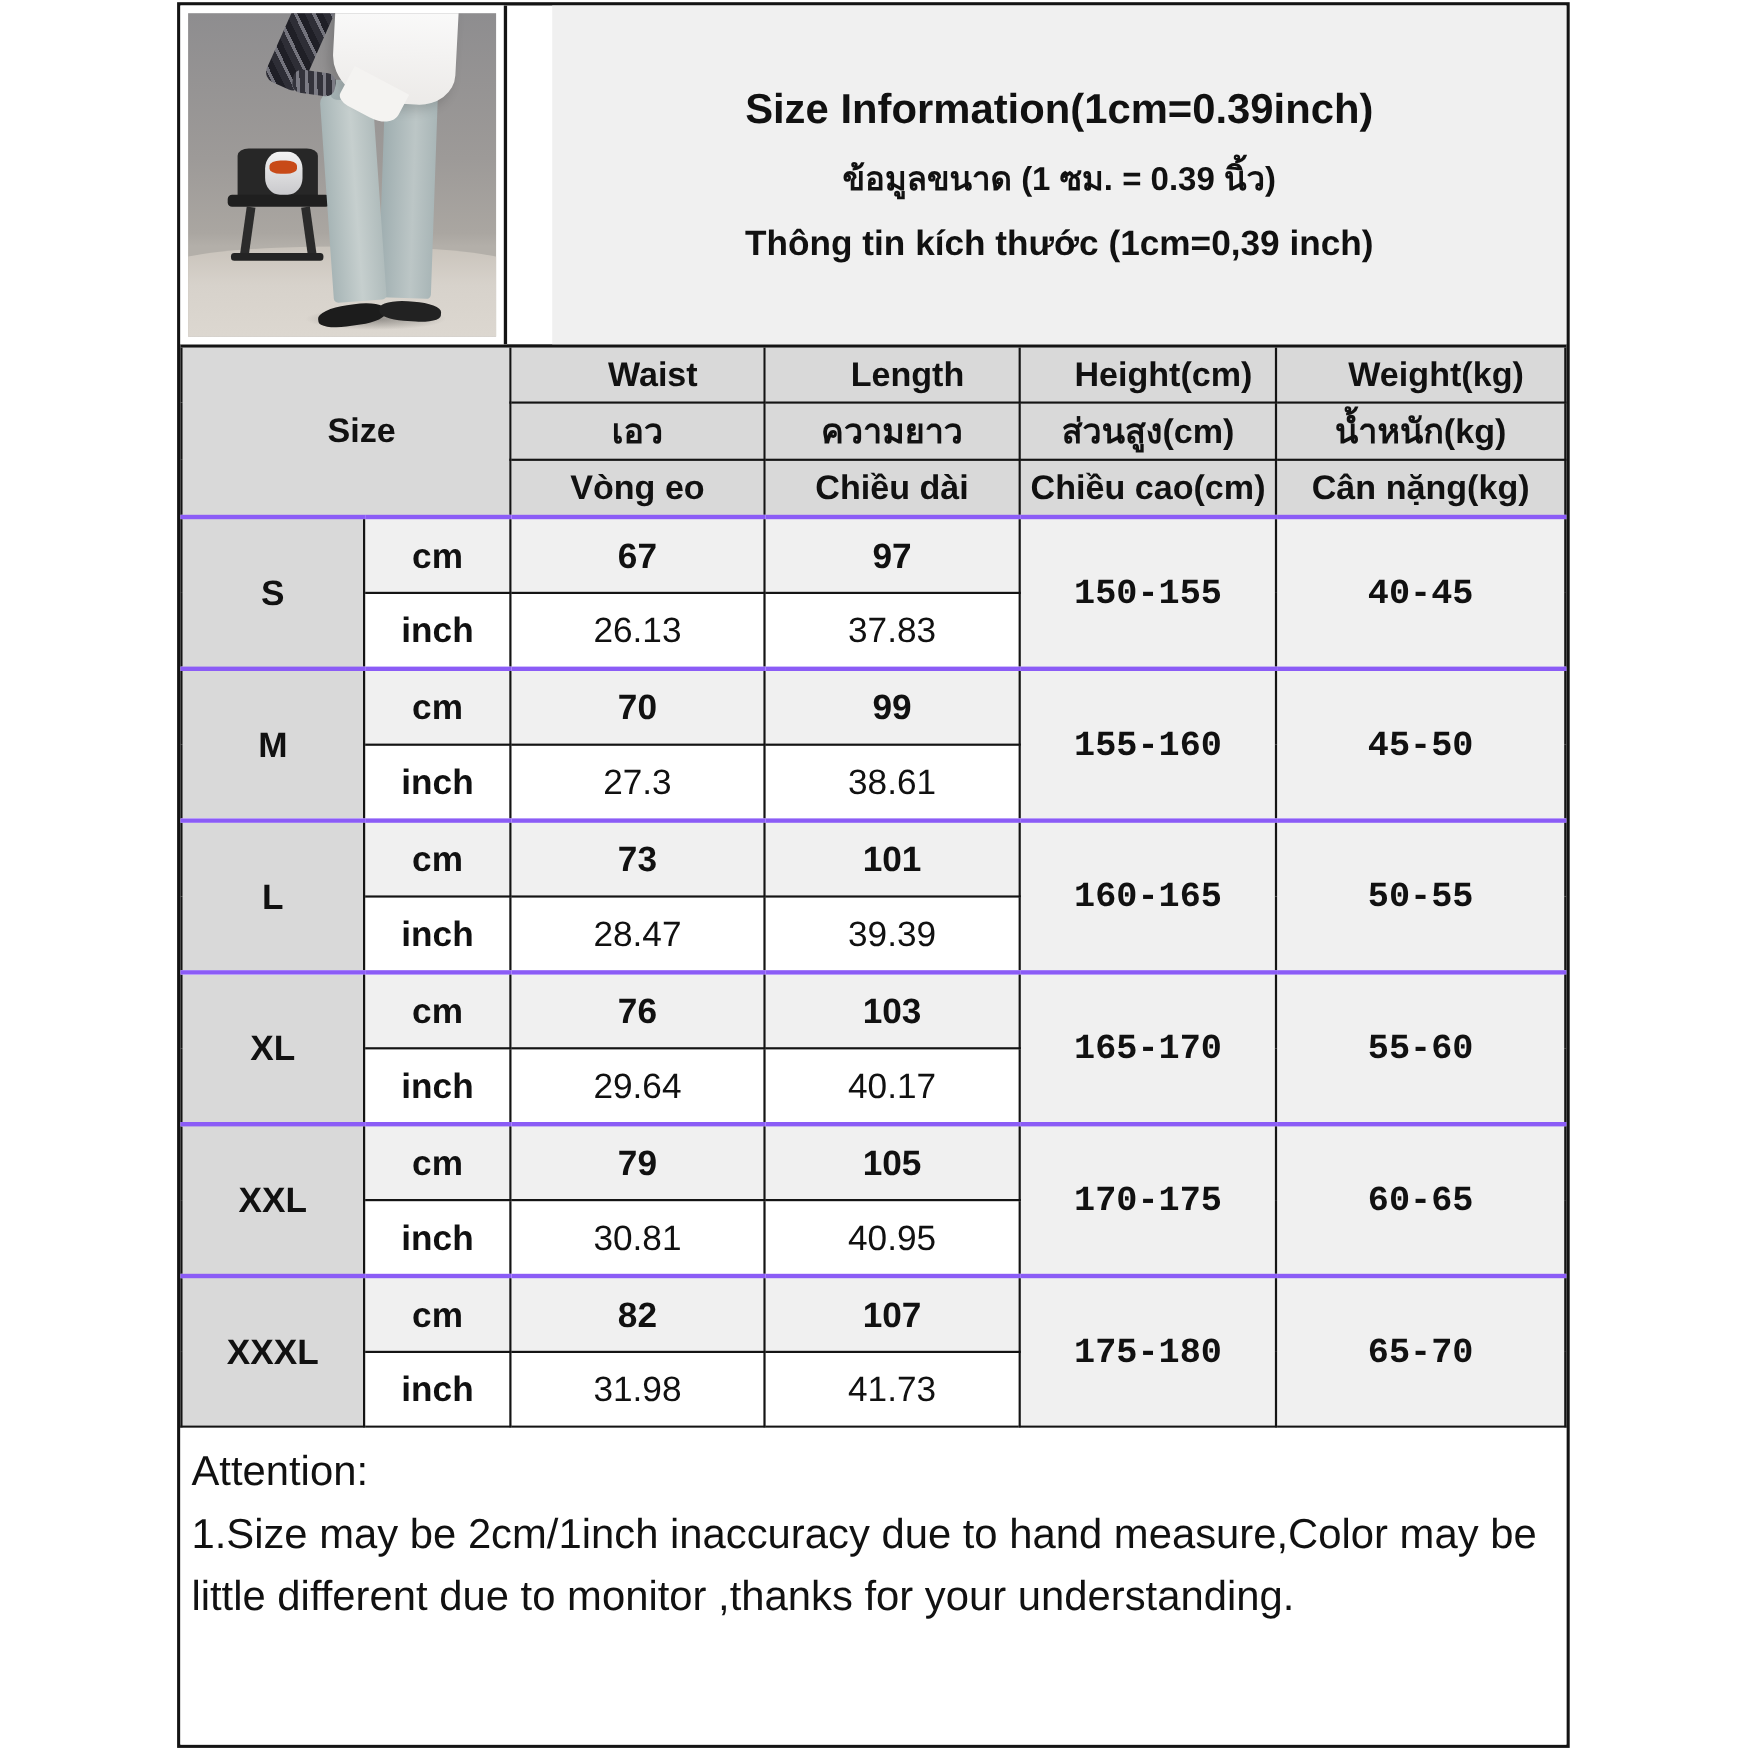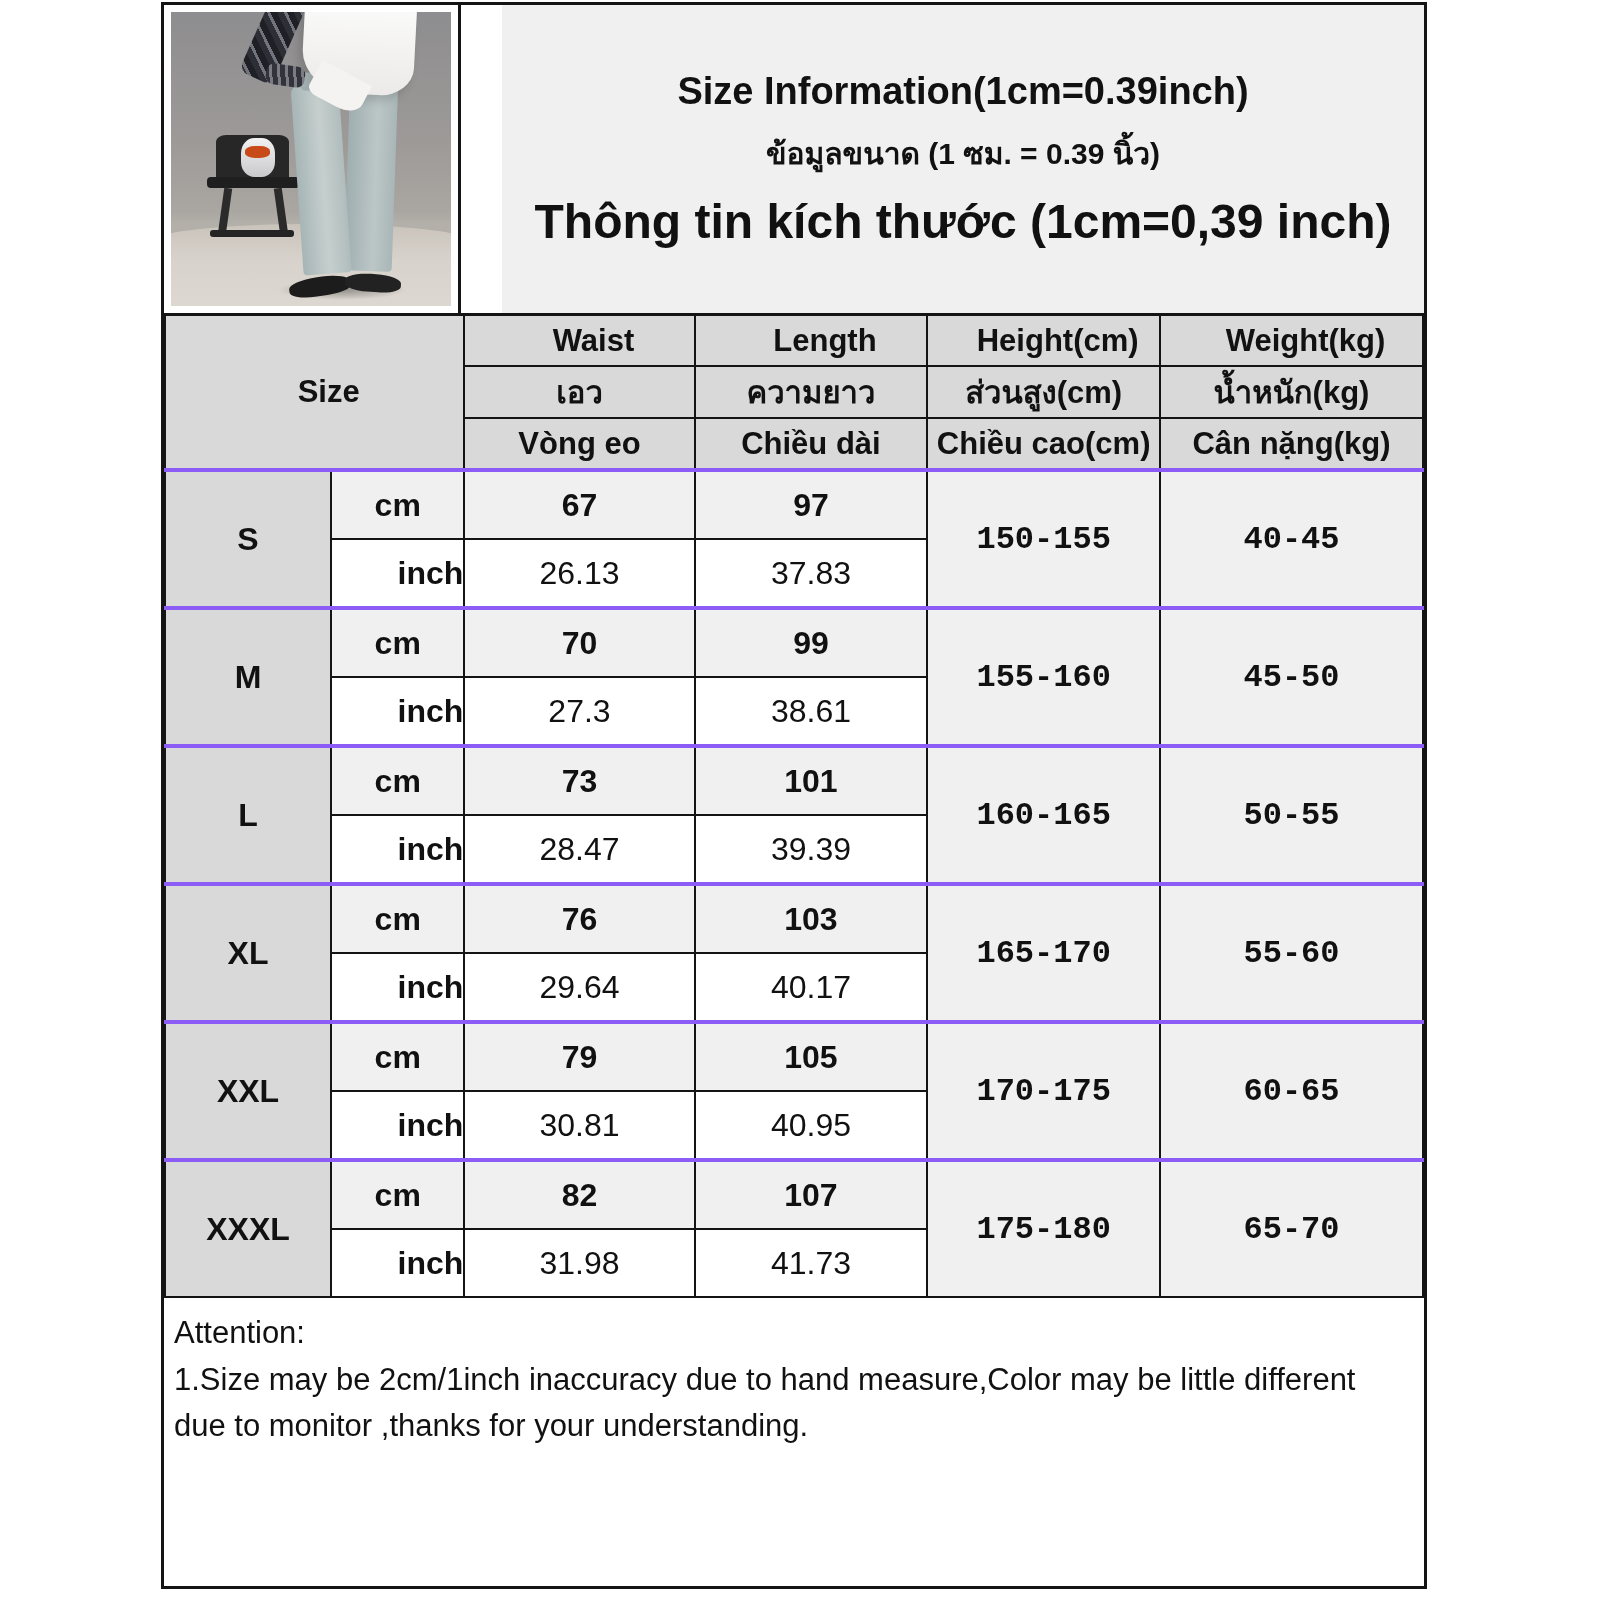--- a/index.html
+++ b/index.html
@@ -43,43 +43,43 @@
   .shadow{left:38%;bottom:2%;width:46%;height:7%;background:radial-gradient(ellipse at center,rgba(60,58,55,.45),rgba(60,58,55,0) 70%);border-radius:50%;}
   .sandal1{left:42%;bottom:3.5%;width:22%;height:6.5%;background:#1c1c1c;border-radius:45% 45% 40% 40%;transform:rotate(-8deg);}
   .sandal2{left:62%;bottom:5%;width:20%;height:6%;background:#222;border-radius:45% 45% 40% 40%;transform:rotate(4deg);}
   .title-cell{
     flex:1;background:#f0f0f0;display:flex;flex-direction:column;
     justify-content:center;align-items:center;text-align:center;
     gap:17px;font-weight:bold;padding:0 20px;margin-left:41px;
   }
   .title-en{font-size:38px;letter-spacing:0px;}
   .title-th{font-size:30px;}
-  .title-vi{font-size:48px;}
+  .title-vi{font-size:32px;}
   
   table.size-table{width:100%;border-collapse:collapse;table-layout:fixed;}
   .size-table th,.size-table td{
     border:2px solid #141414;text-align:center;vertical-align:middle;
     padding:0;overflow:hidden;
   }
   .size-table thead th{background:#d9d9d9;font-size:31px;font-weight:bold;height:49px;}
   th.size-head{font-size:52px;font-weight:bold;background:#d9d9d9;}
   .size-table tbody td{height:66px;font-size:32px;background:#ffffff;}
   td.size-cell{background:#d9d9d9;font-weight:bold;}
   tr.cm-row td{background:#f0f0f0;font-weight:bold;}
   tr.cm-row td.size-cell{background:#d9d9d9;}
   tr.inch-row td{background:#ffffff;font-weight:normal;}
-  tr.inch-row td.unit-cell{font-weight:bold;text-align:right;}
+  tr.inch-row td.unit-cell{font-weight:bold;}
   td.unit-cell{font-weight:bold;}
   td.range-cell{background:#f0f0f0;font-weight:bold;font-family:Liberation Mono, monospace;}
   tr.group-start td{border-top:4px solid #8b5cf6;}
   .size-table thead tr:first-child th{border-top:none;padding-left:28px;}
   
   .attention{
     background:#ffffff;padding:12px 12px 0 10px;height:288px;box-sizing:border-box;
-    font-size:31px;line-height:1.5;text-align:left;font-weight:normal;
+    font-size:38px;line-height:1.5;text-align:left;font-weight:normal;
   }
 </style>
 </head>
 <body>
 
 <div class="content">
 
   <div class="top-band">
     <div class="photo-cell">
       <div class="photo">

